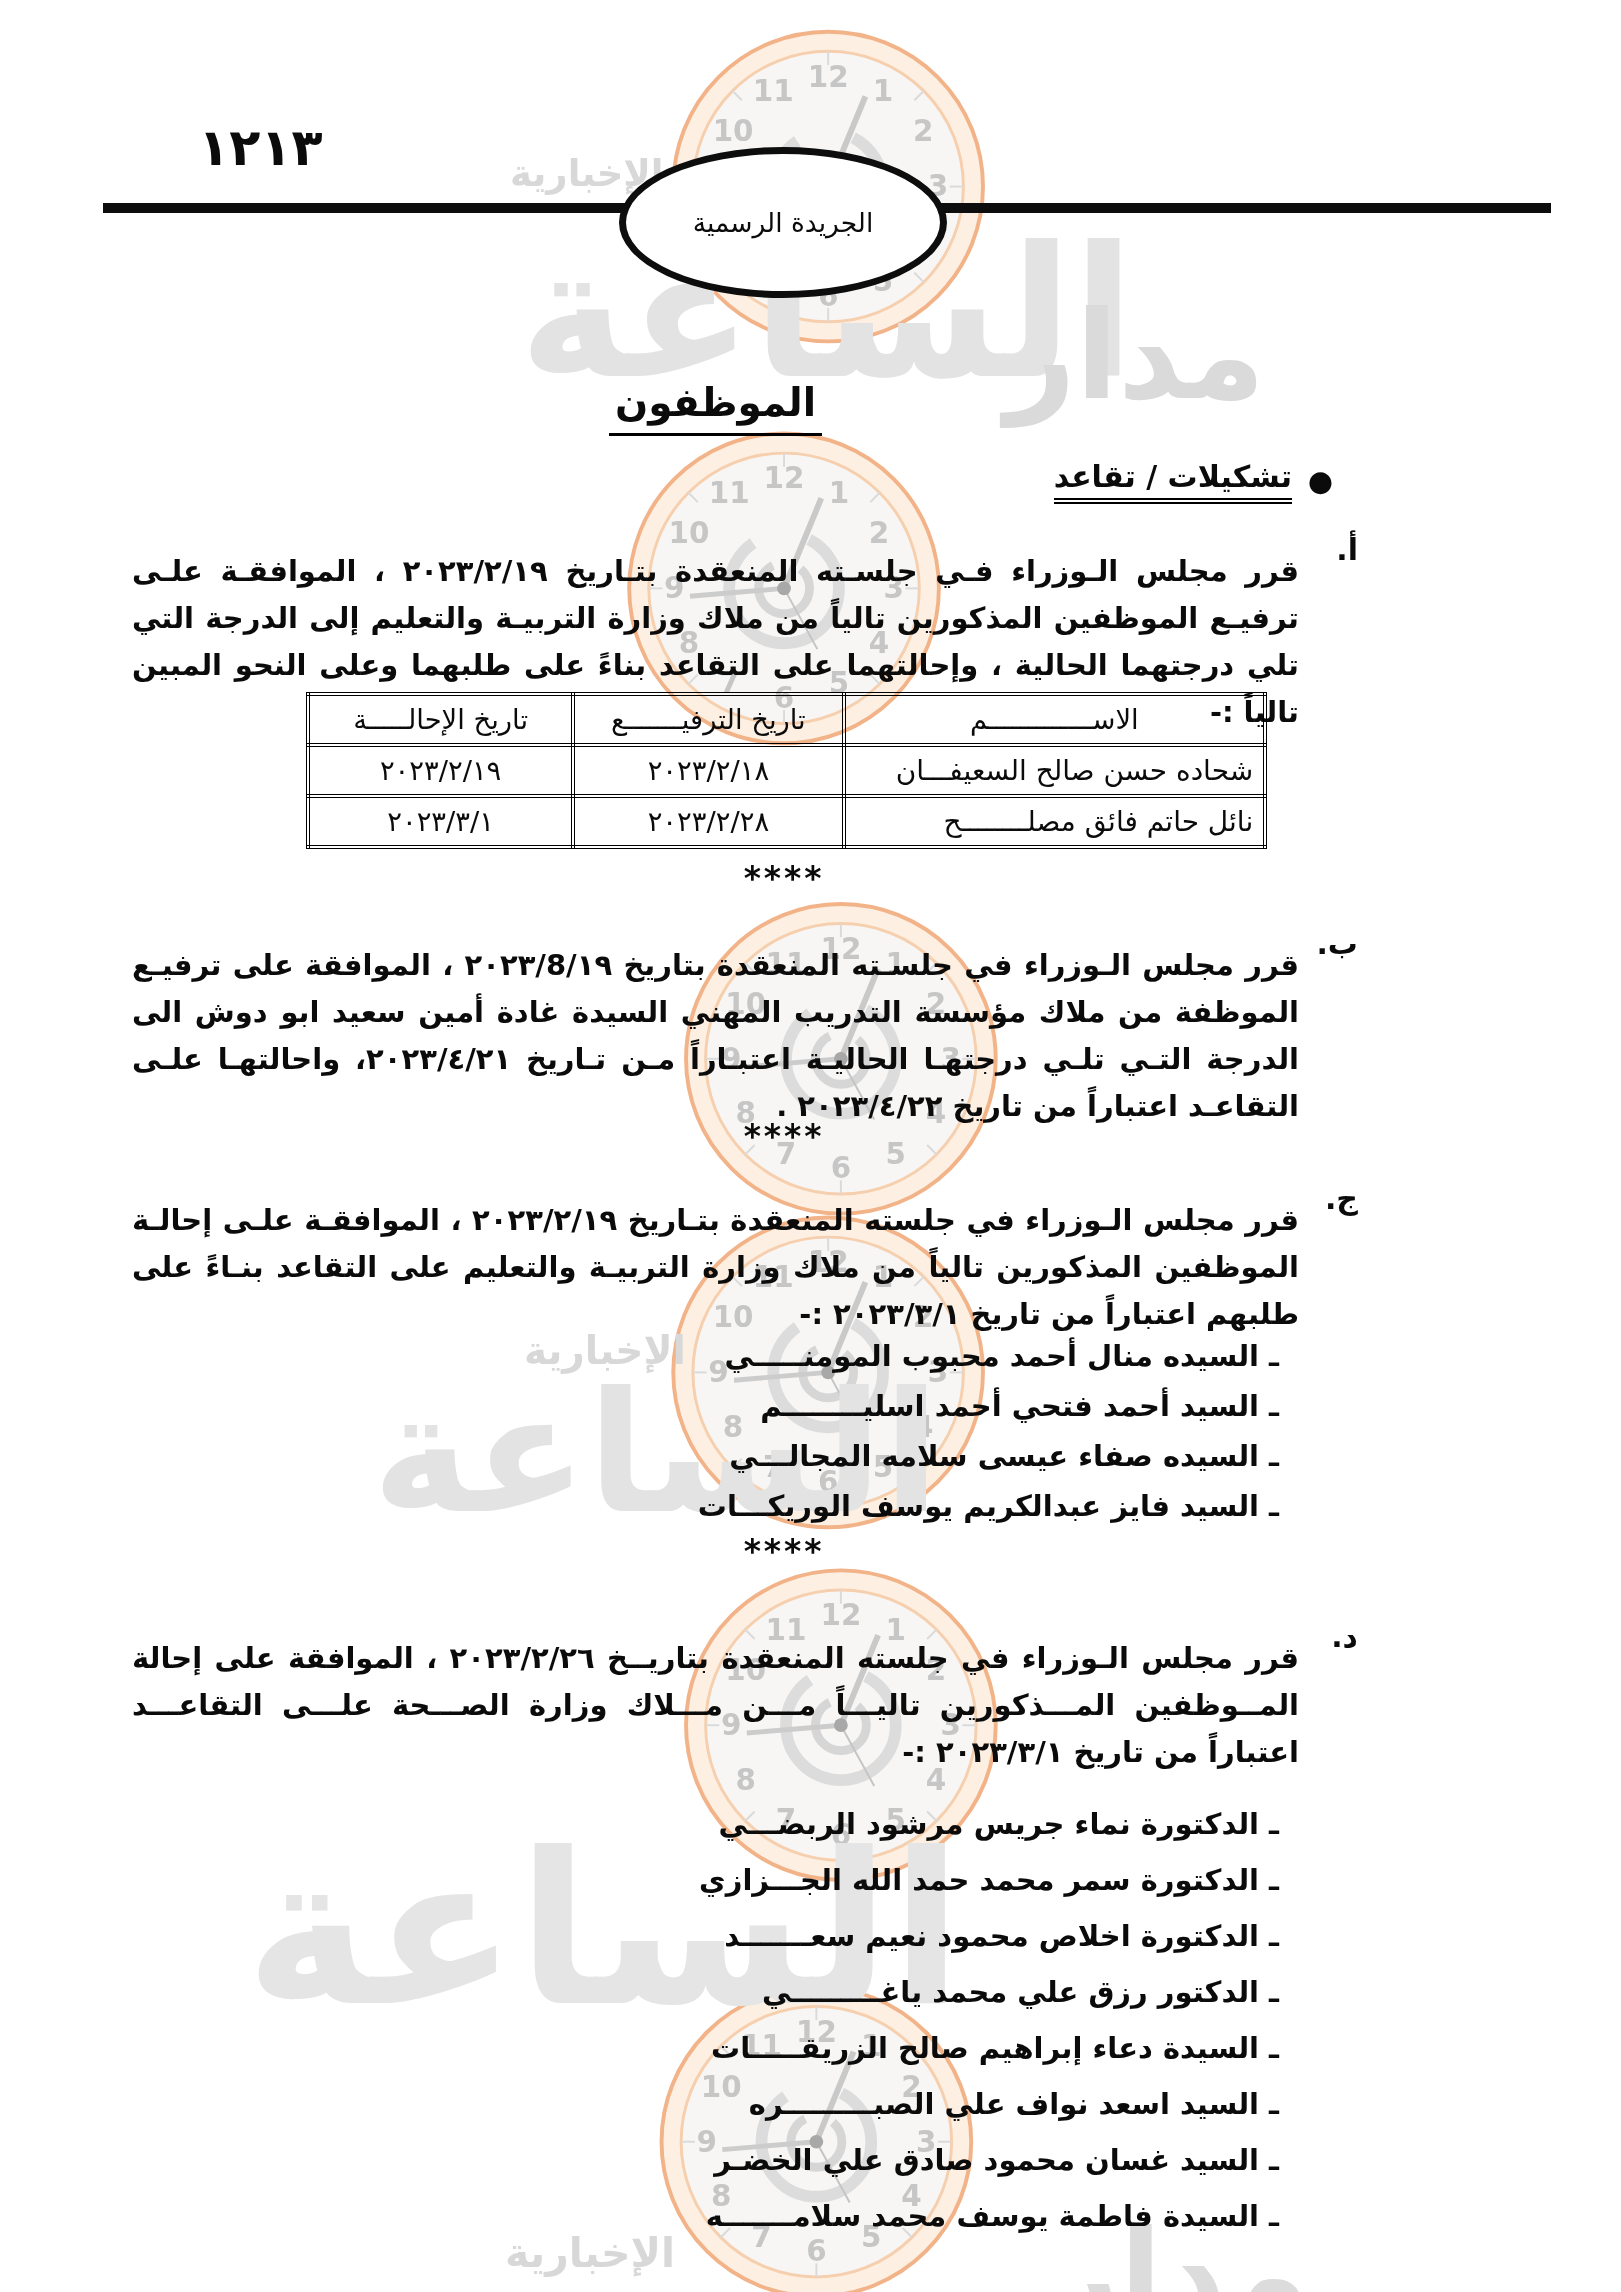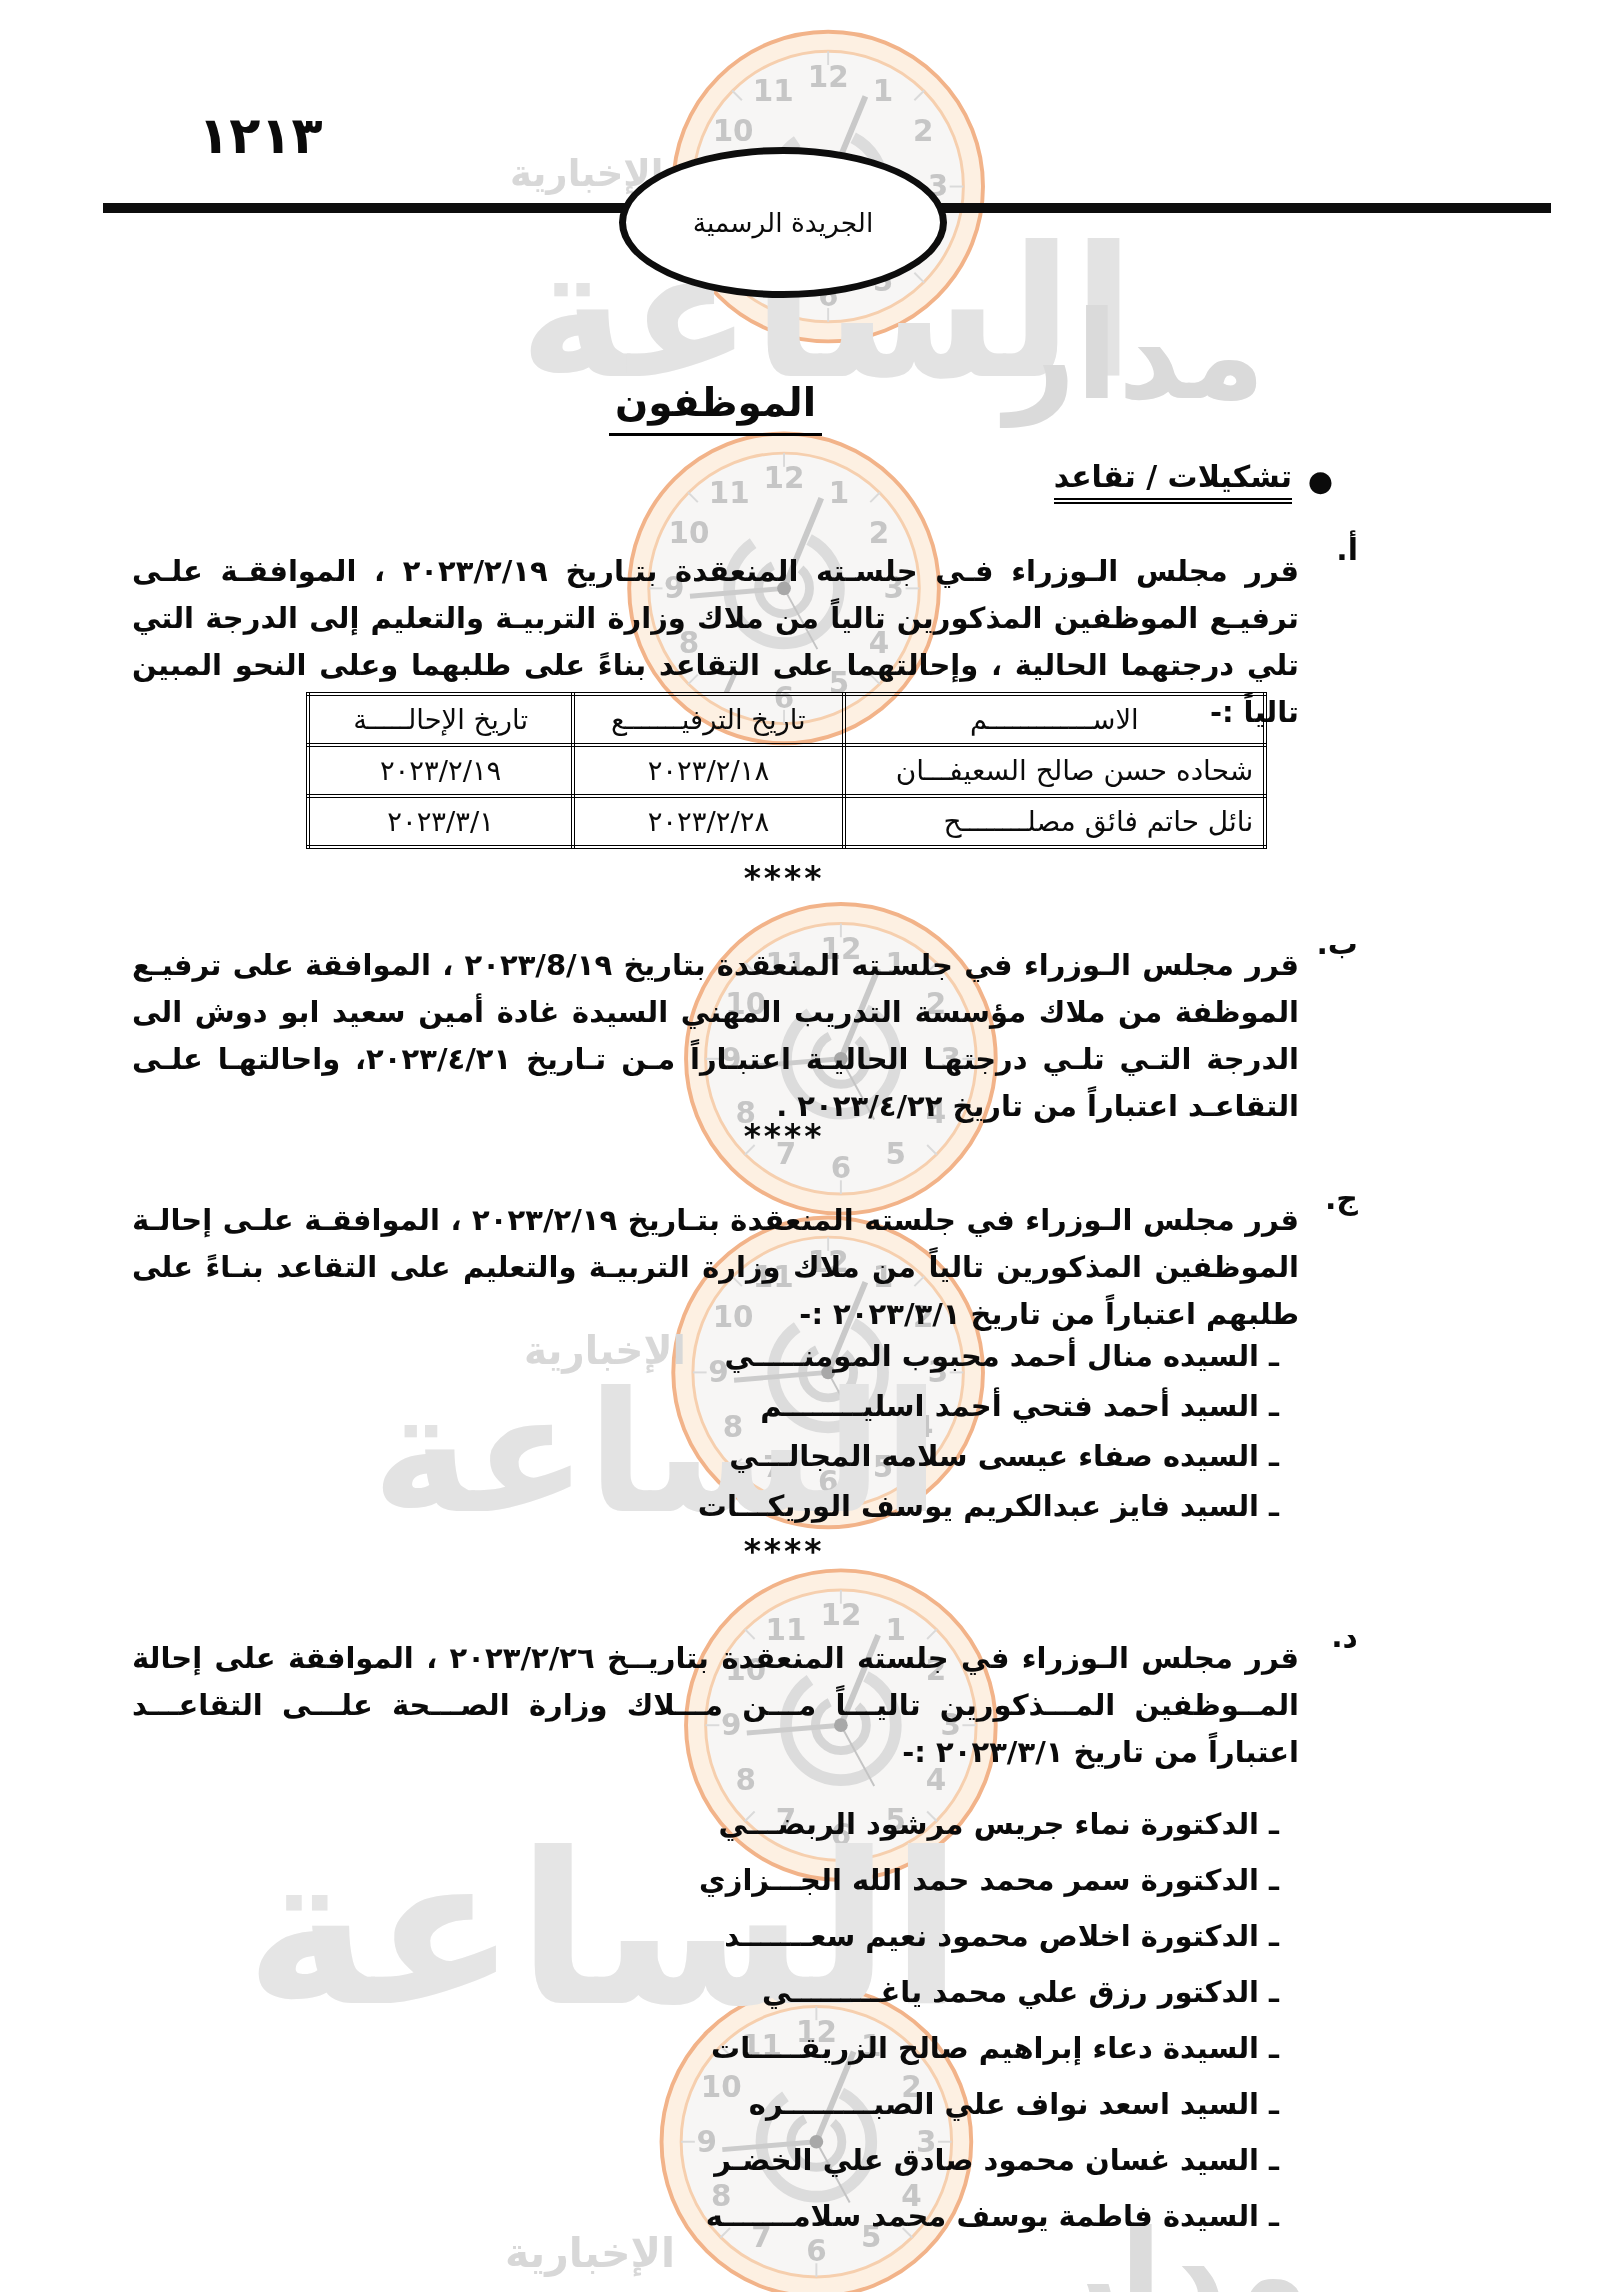--- a/index.html
+++ b/index.html
@@ -6,21 +6,21 @@
   .page{
     position:relative; width:1621px; height:2293px; margin:0 auto;
     background:#ffffff; overflow:hidden;
     font-family:"DejaVu Sans", sans-serif; color:#0b0b0b;
     direction:rtl;
   }
   
   .wm-layer{position:absolute; inset:0; z-index:0; pointer-events:none;}
   .wm-word{position:absolute; font-weight:bold; line-height:1; white-space:nowrap; direction:rtl;}
   
-  .pageno{position:absolute; left:192px; top:106px; width:137px; text-align:center;
+  .pageno{position:absolute; left:192px; top:118px; width:137px; text-align:center;
           font-size:51px; font-weight:bold; z-index:3; letter-spacing:3.9px;}
   .rule{position:absolute; left:103px; top:203px; width:1448px; height:9.8px; background:#0d0d0d; z-index:2;}
   .oval{position:absolute; left:619px; top:147px; width:314px; height:137px;
         background:#ffffff; border:7.8px solid #0d0d0d; border-radius:50%;
         display:flex; align-items:center; justify-content:center; z-index:4;}
   .oval span{font-size:26.5px; font-weight:normal;}
   
   .doc-title{position:absolute; left:132px; right:322px; top:351px; text-align:center; z-index:3;}
   .doc-title span{display:inline-block; font-size:39px; font-weight:bold;
                   border-bottom:3.9px solid #000; padding:0 5.9px 7.8px 5.9px;margin-top:29px;}

